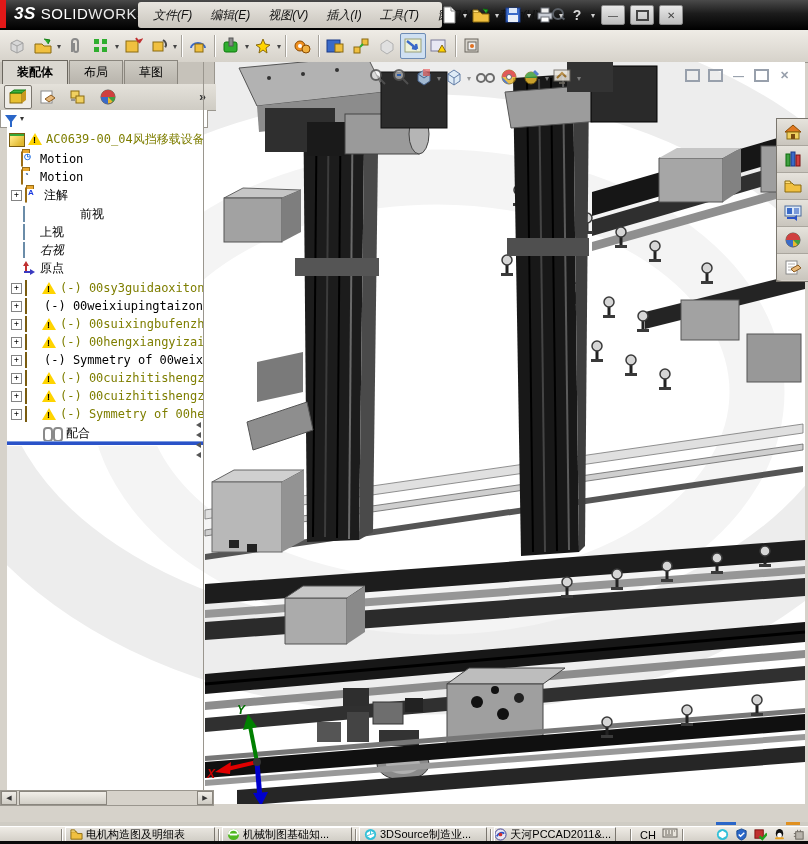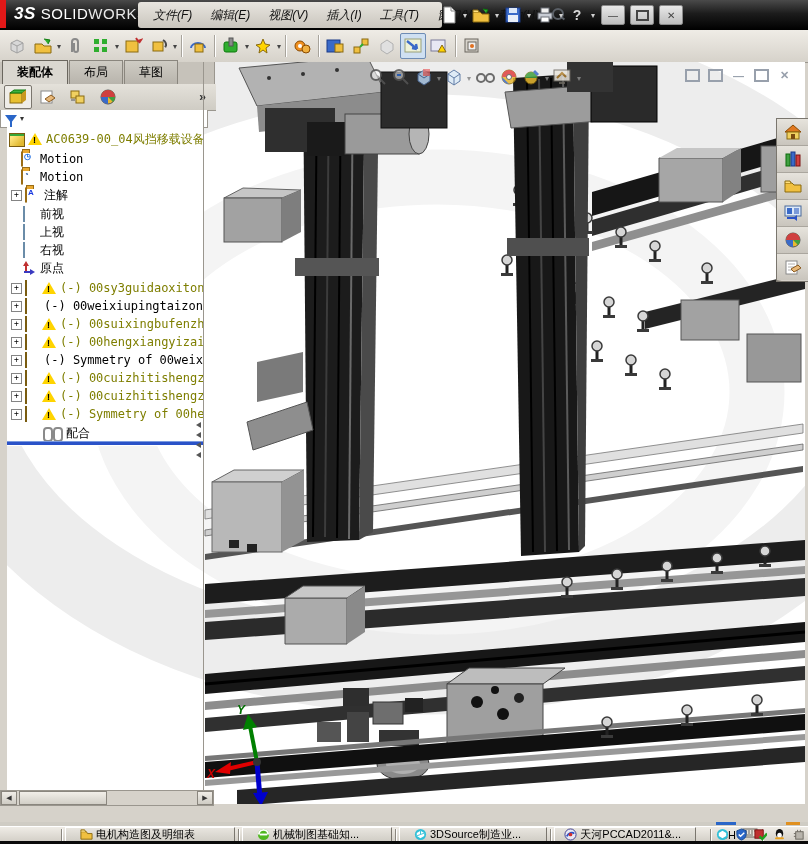--- a/index.html
+++ b/index.html
@@ -82,21 +82,21 @@
   #tabstrip{left:0;top:804px;width:808px;height:18px;background:#cfccc4;border-top:1px solid #9a968e;display:flex;align-items:flex-end;}
   .navbtn{width:15px;height:14px;background:linear-gradient(#eceae4,#cbc8c0);border:1px solid #8a867e;color:#777;font-size:7px;line-height:13px;text-align:center;margin-top:2px;}
   #navgrp{display:flex;gap:1px;margin:0 4px 1px 6px;}
   .dtab{padding:1px 12px 2px;font-size:12px;border:1px solid #7a766e;border-bottom:none;background:linear-gradient(#c9c5bd,#b5b1a9);white-space:nowrap;}
   .dtab.active{background:#d8d5ce;font-weight:bold;}
   .dtab.active span{text-decoration:underline;}
   
   #sliver{left:0;top:822px;width:808px;height:4px;background:#cfccc4;}
   #taskbar{left:0;top:826px;width:808px;height:15px;background:linear-gradient(#efece6,#d2cec6);border-top:1px solid #fff;display:flex;align-items:center;}
   .tk-sep{width:1px;height:12px;background:#8a867e;box-shadow:1px 0 0 #fff;margin:0 3px;}
-  .tk-btn{height:14px;display:flex;align-items:center;gap:3px;padding:0 14px;border:1px solid;border-color:#fff #7a766e #7a766e #fff;background:linear-gradient(#e8e5df,#cfccc4);font-size:11px;white-space:nowrap;overflow:hidden;}
+  .tk-btn{height:14px;display:flex;align-items:center;gap:3px;padding:0 4px;border:1px solid;border-color:#fff #7a766e #7a766e #fff;background:linear-gradient(#e8e5df,#cfccc4);font-size:11px;white-space:nowrap;overflow:hidden;}
   .tray-ic{width:13px;height:13px;flex:none;}
   #blackstrip{left:0;top:841px;width:808px;height:3px;background:#0a0a0a;}
   svg text{font-family:"Liberation Sans",sans-serif;}
 </style>
 </head>
 <body>
 
 <div id="screen">
 
   <div class="abs" id="titlebar">
@@ -528,29 +528,29 @@
     </div>
     <div class="trow" style="top:41px;left:14px;">
       <span class="mi"><span class="folder-ic"><span class="ovr" style="color:#184a90;">◔</span></span></span>
       <span class="tlabel">Motion</span>
     </div>
     <div class="trow" style="top:59px;left:2px;">
       <span class="expand-box">+</span>
       <span class="mi"><span class="folder-ic"><span class="ovr" style="color:#1a3ae0;">A</span></span></span>
       <span class="tlabel">注解</span>
     </div>
-    <div class="trow" style="top:78px;left:14px;">
+    <div class="trow" style="top:78px;left:14px;gap:40px;">
       <span class="mi"><span class="plane-ic"></span></span>
       <span class="tlabel">前视</span>
     </div>
     <div class="trow" style="top:96px;left:14px;">
       <span class="mi"><span class="plane-ic"></span></span>
       <span class="tlabel">上视</span>
     </div>
-    <div class="trow" style="top:114px;left:14px;">
+    <div class="trow" style="top:114px;left:14px;font-style:italic;">
       <span class="mi"><span class="plane-ic"></span></span>
       <span class="tlabel">右视</span>
     </div>
     <div class="trow" style="top:132px;left:14px;">
       <span class="mi"><svg width="14" height="14">
             <line x1="5" y1="12" x2="5" y2="2" stroke="#c03030" stroke-width="2"></line>
             <polygon points="5,0 2,5 8,5" fill="#c03030"></polygon>
             <line x1="3" y1="11" x2="12" y2="11" stroke="#3a3ac0" stroke-width="2"></line>
             <polygon points="14,11 9,8 9,14" fill="#3a3ac0"></polygon>
           </svg></span>

